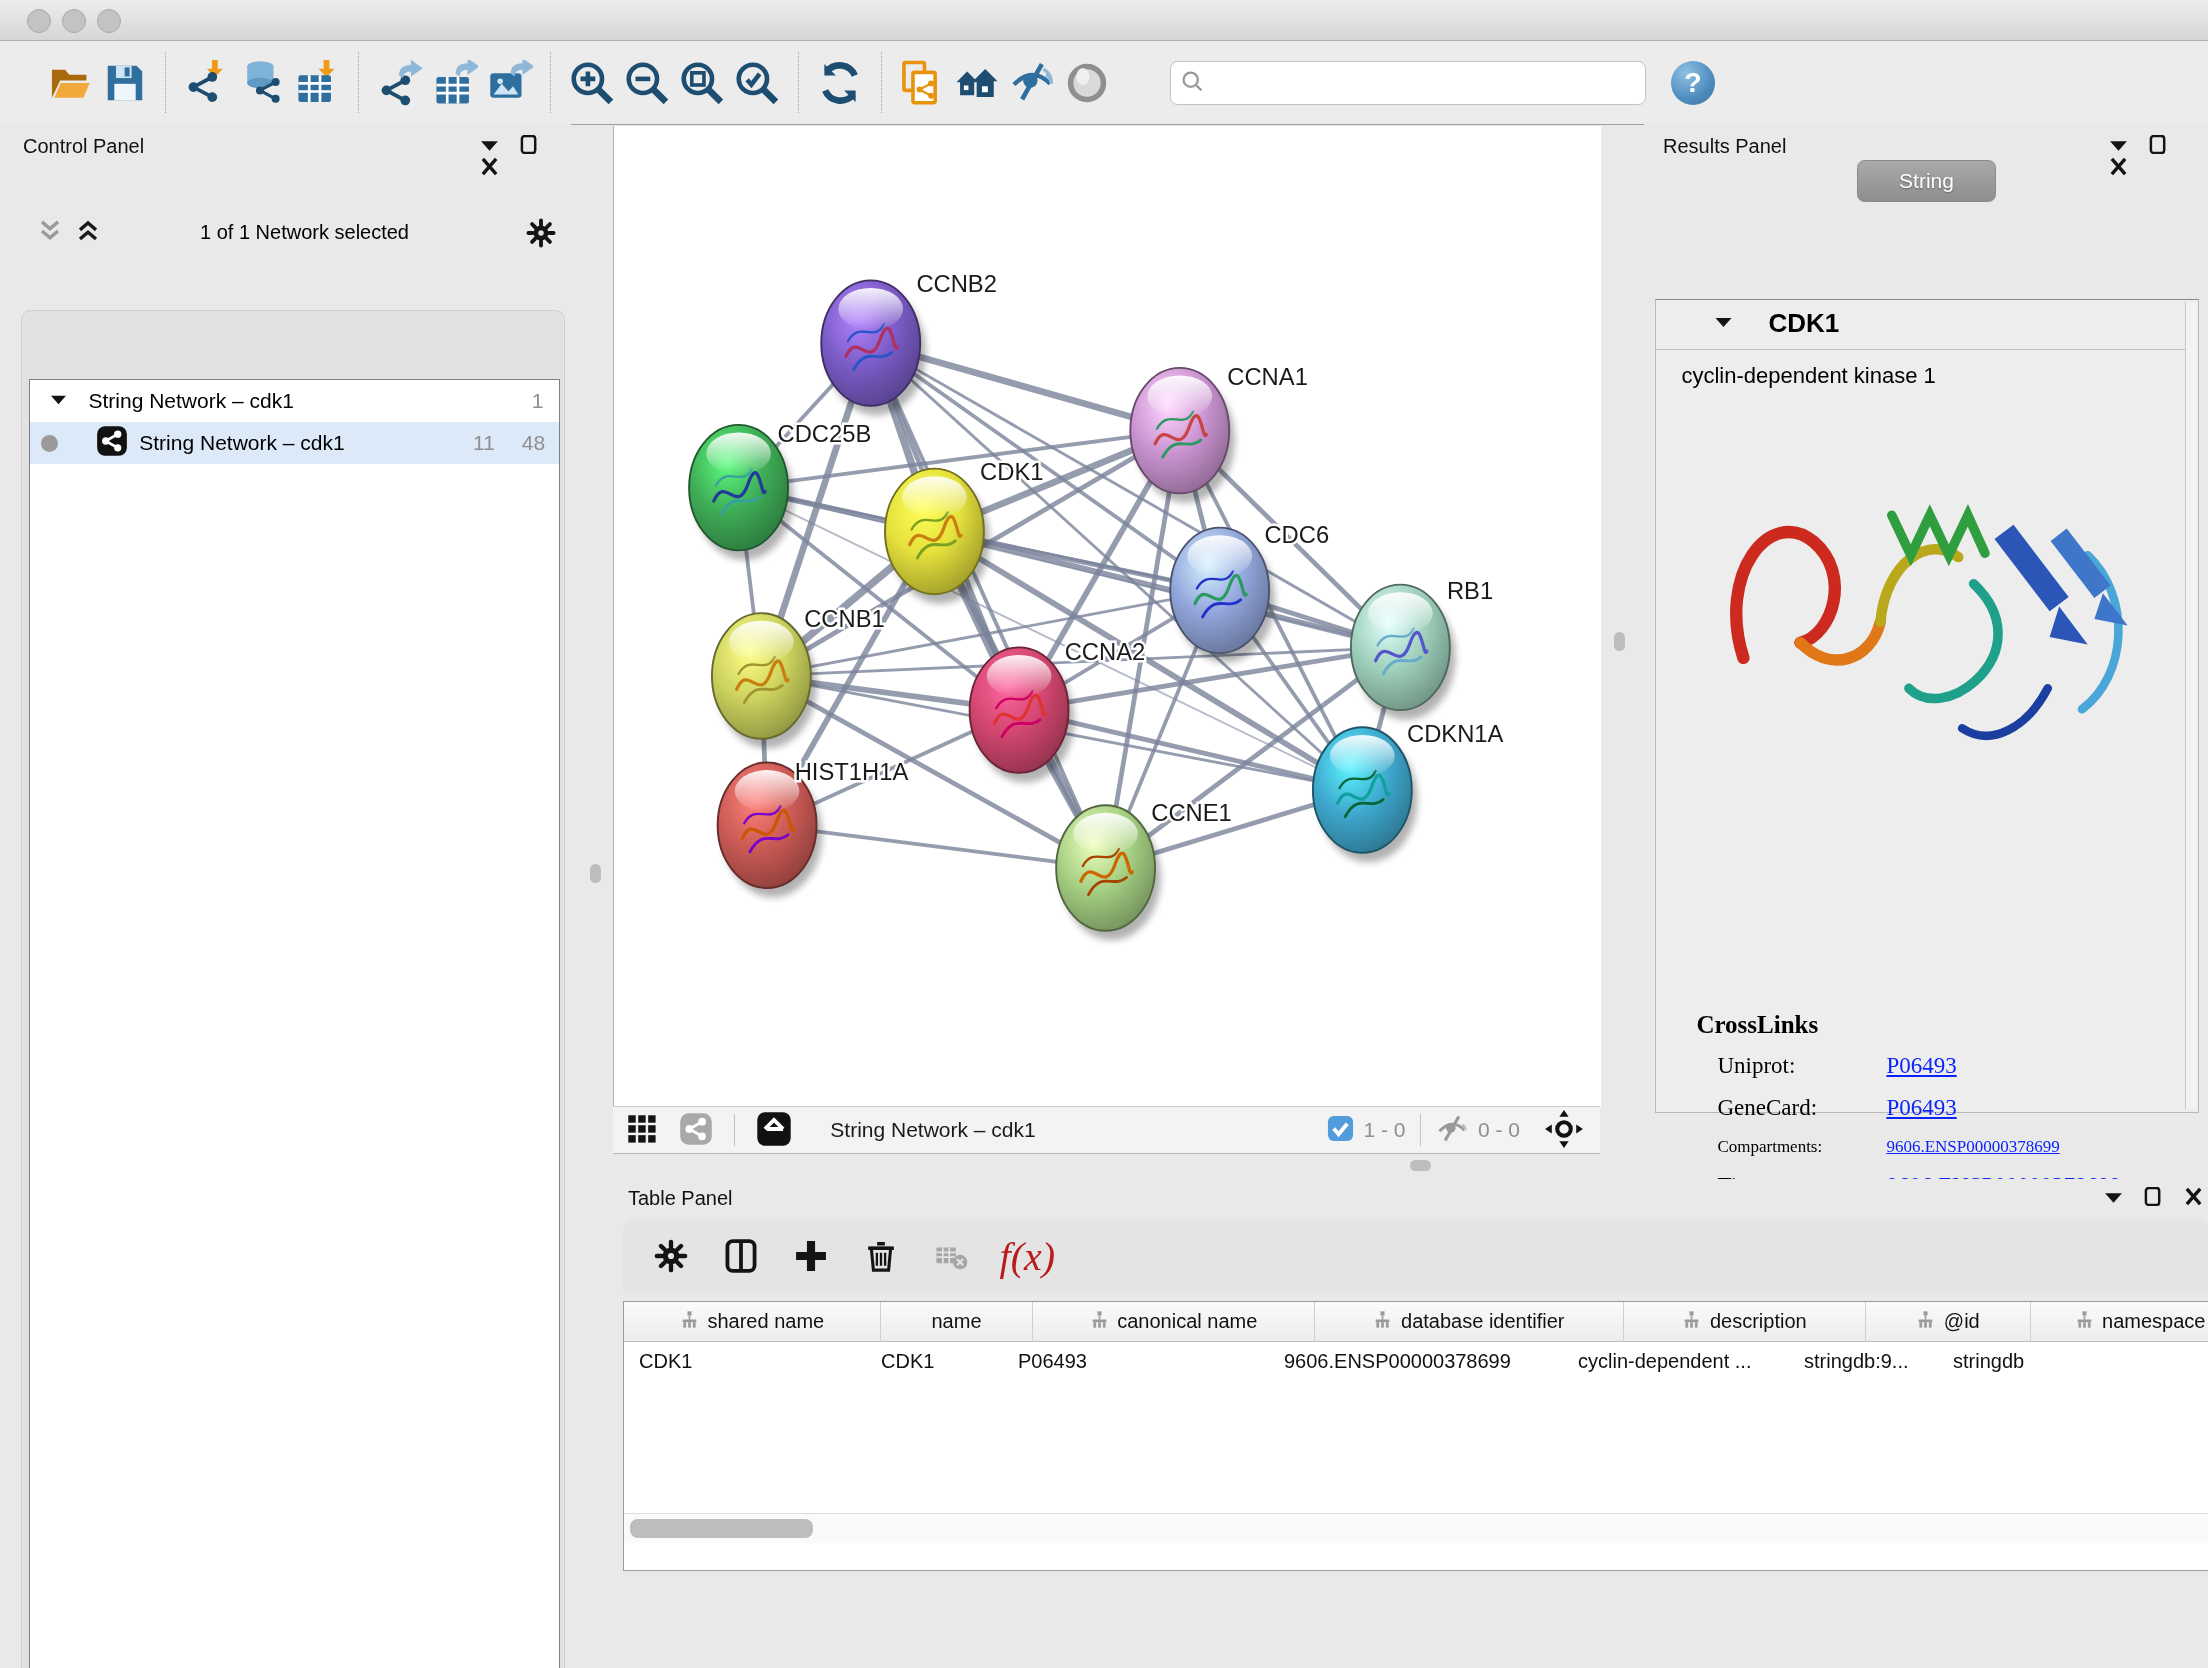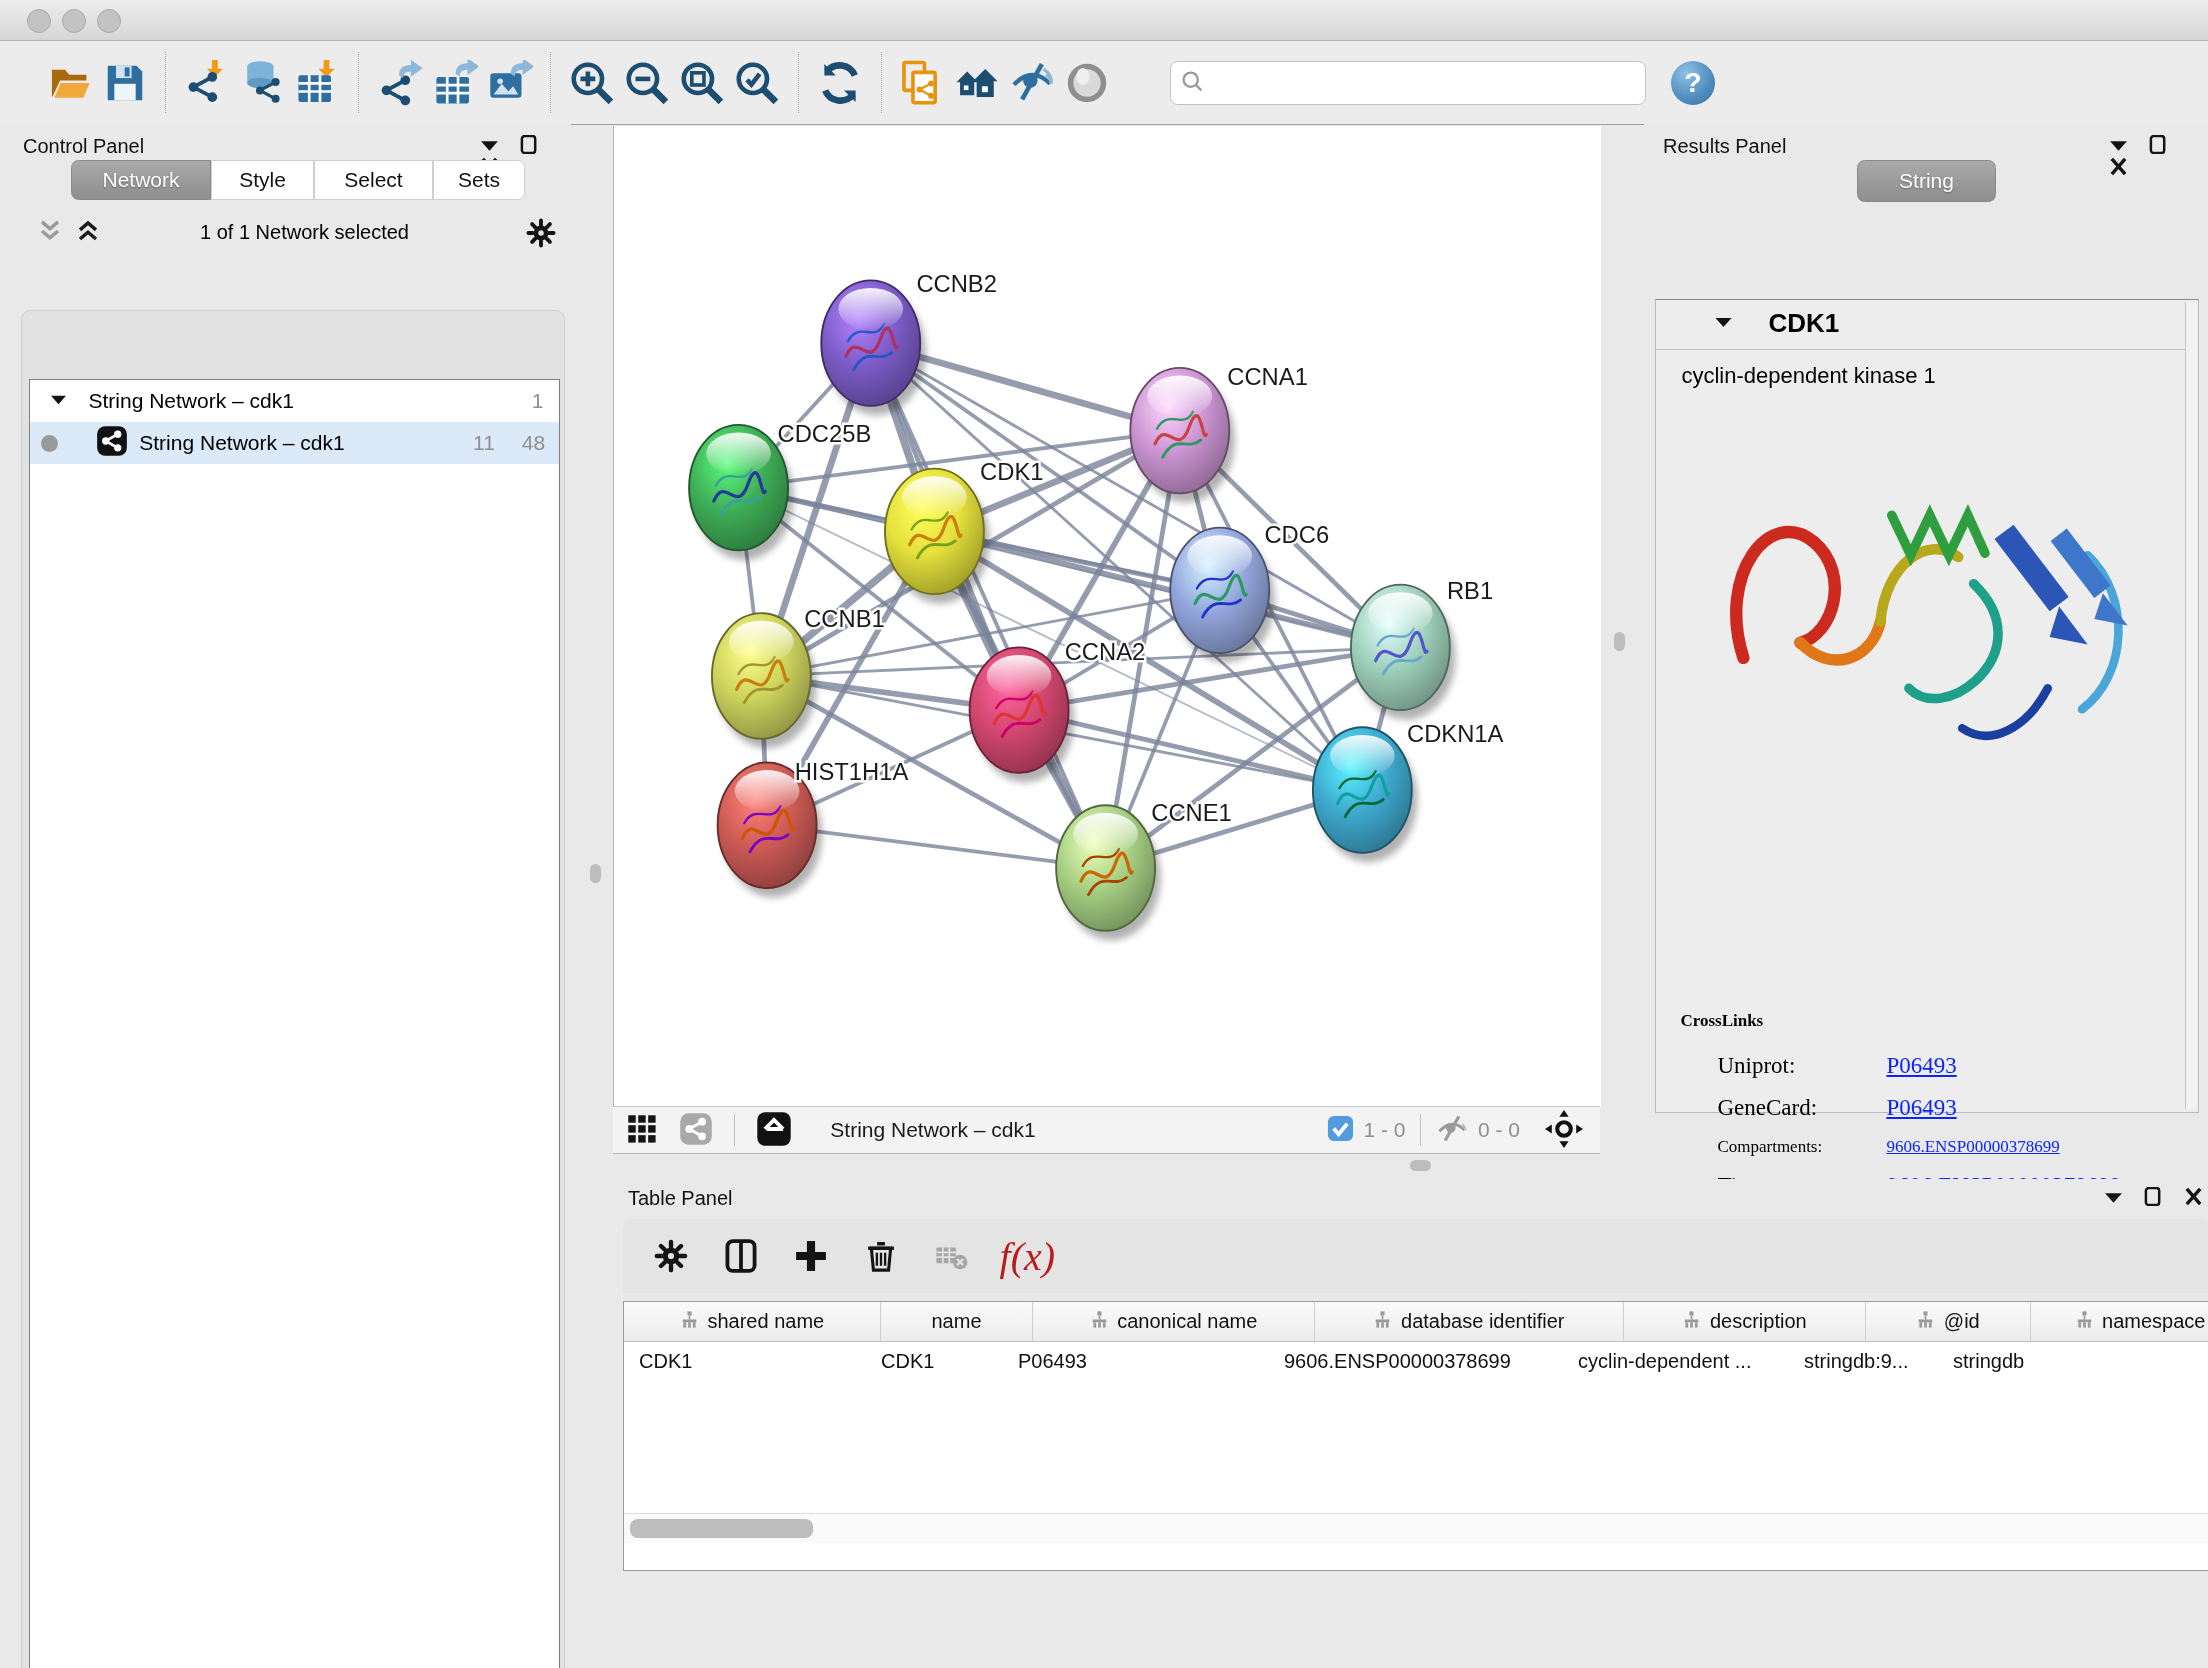--- a/index.html
+++ b/index.html
@@ -260,26 +260,20 @@
     <span class="abs phead" style="left:23px;top:11.4px">Control Panel</span>
     <span class="abs winicons" style="left:464px;top:11.4px"><svg width="21" height="17" viewBox="0 0 20 16">
           <path d="M2 4l8 9 8-9z" fill="#141414"></path>
         </svg>
   <svg width="21" height="19" viewBox="0 0 22 20">
           <rect x="3" y="1" width="14" height="18" rx="3" fill="none" stroke="#141414" stroke-width="2.6"></rect>
         </svg>
   <svg width="21" height="19" viewBox="0 0 22 20">
           <path d="M4 2l14 16M18 2L4 18" stroke="#141414" stroke-width="3.6"></path>
         </svg></span>
-    <div id="cp-tabs" class="abs" style="left:71px;top:36px;display:flex">
-        <div class="tab sel first" style="width: 140px;">Network</div>
-        <div class="tab" style="width: 103px;">Style</div>
-        <div class="tab" style="width: 119px;">Select</div>
-        <div class="tab last" style="width: 92px;">Sets</div>
-      </div>
     <div id="cp-box" class="abs"></div>
     <span class="abs" style="left:34px;top:91px"><svg width="32" height="32" viewBox="0 0 28 28">
           <path d="M7 6l7 6 7-6M7 14l7 6 7-6" stroke="#9a9a9a" stroke-width="3" fill="none"></path>
         </svg></span>
     <span class="abs" style="left:72px;top:91px"><svg width="32" height="32" viewBox="0 0 28 28">
           <path d="M7 13l7-6 7 6M7 21l7-6 7 6" stroke="#1a1a1a" stroke-width="3" fill="none"></path>
         </svg></span>
     <span class="abs" style="left:105px;top:97px;width:399px;text-align:center;font-size:20px">1 of 1 Network selected</span>
     <span class="abs" style="left:525px;top:93px"><svg width="32" height="32" viewBox="0 0 28 28">
           <circle cx="14" cy="14" r="6.5" fill="#141414"></circle>
@@ -628,21 +622,21 @@
           <path d="M214 118 l20 42 20-42 20 42 20-42 18 40" stroke="#2f9e3f" stroke-width="10"></path>
           <path d="M300 190 C 334 222, 334 262, 302 292 C 280 312, 250 318, 232 300" stroke="#1fa08a" stroke-width="10"></path>
           <path d="M420 160 C 466 204, 462 286, 414 322" stroke="#4aa6d8" stroke-width="9"></path>
           <path d="M378 300 C 356 342, 318 362, 288 342" stroke="#1b3fa0" stroke-width="9"></path>
         </g>
         <path d="M342 128 l58 76 -20 15 -58 -76 z" fill="#2b56b8"></path>
         <path d="M390 214 l30 40 -40 -8 z" fill="#2b56b8"></path>
         <path d="M398 132 l46 60 -17 13 -46 -60 z" fill="#3e77c9"></path>
         <path d="M436 200 l26 34 -35 -7 z" fill="#3e77c9"></path>
       </svg>
-      <span class="abs serif" style="left:24px;top:711px;font-size:17px;font-weight:bold">CrossLinks</span>
+      <span class="abs serif" style="left:40px;top:711px;font-size:25px;font-weight:bold">CrossLinks</span>
       <div id="xlinks" class="abs" style="left:61px;top:753px;width:457px">
           <div style="display: flex; margin-bottom: 16px; font-size: 23px;">
             <span class="serif" style="width:169px">Uniprot:</span>
   <a class="serif xlink" href="#">P06493</a>
           </div>
           <div style="display: flex; margin-bottom: 16px; font-size: 23px;">
             <span class="serif" style="width:169px">GeneCard:</span>
   <a class="serif xlink" href="#">P06493</a>
           </div>
           <div style="display: flex; margin-bottom: 16px; font-size: 17px;">

